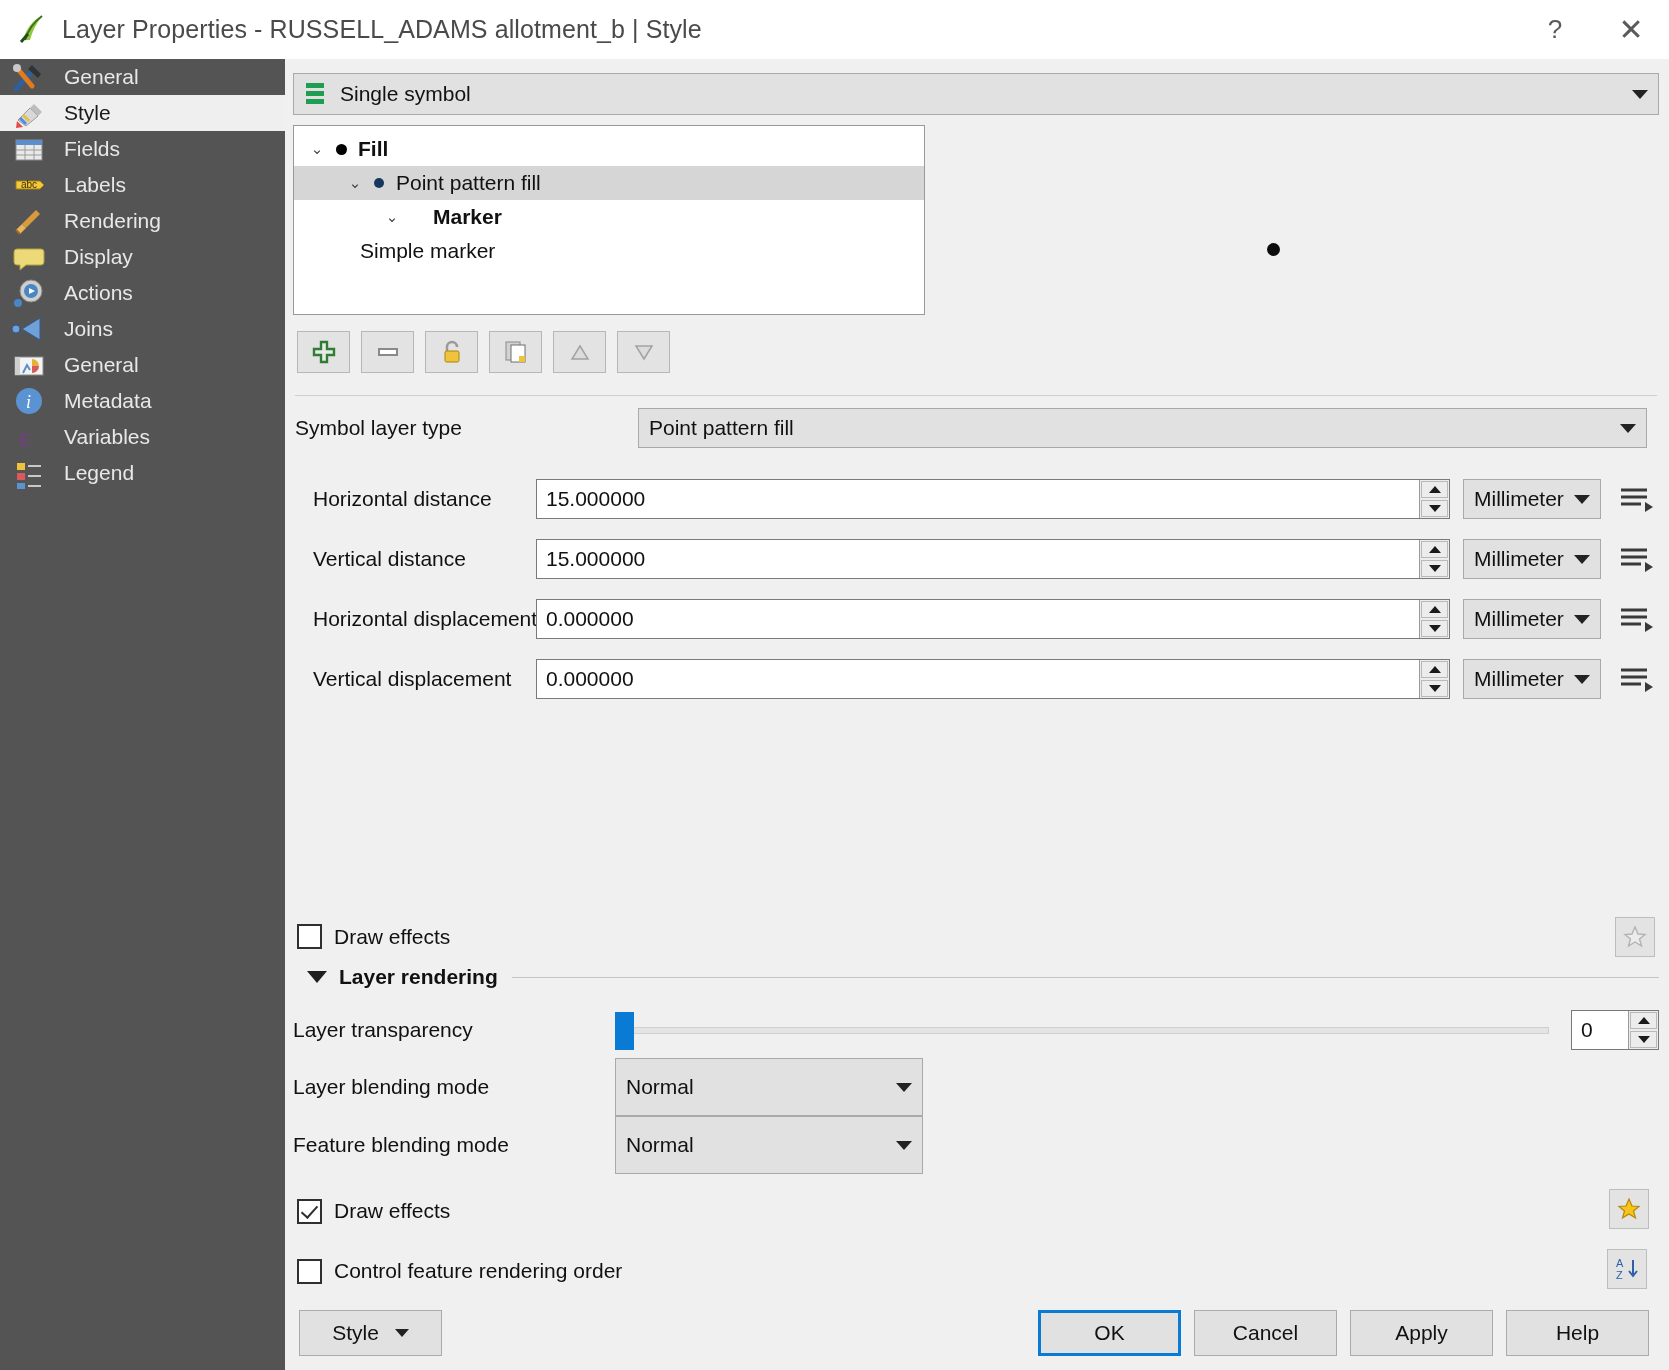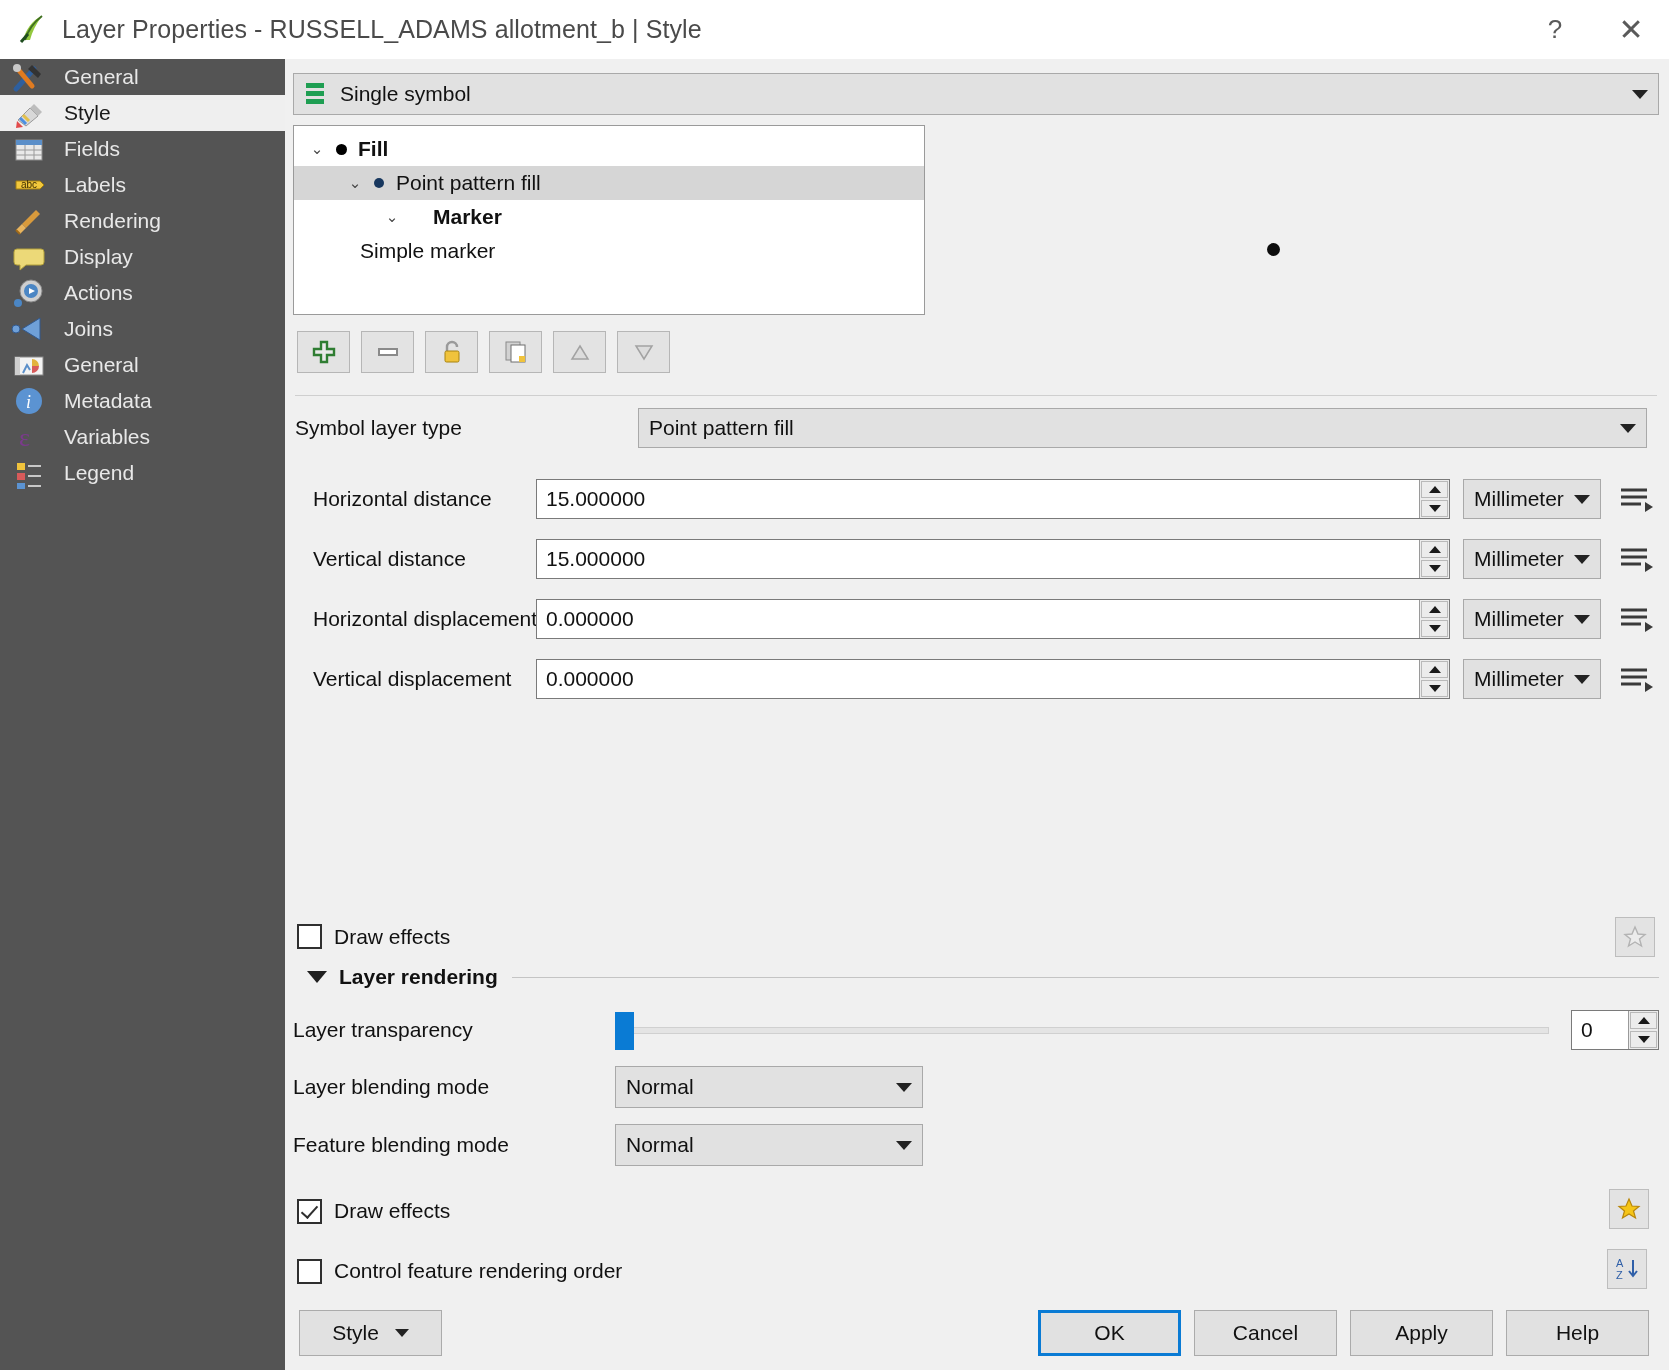--- a/index.html
+++ b/index.html
@@ -208,21 +208,21 @@
   .slider { position: relative; flex: 1; height: 40px; margin-right: 22px; display: flex; align-items: center; }
   .sl-track { width: 100%; height: 7px; background: #e4e4e4; border: 1px solid #d0d0d0; }
   .sl-handle {
     position: absolute; left: 0; top: 2px;
     width: 19px; height: 38px; background: #0a7bd4;
   }
   .trans-spin { width: 88px; flex: none; }
 
   .blend-row { display: flex; align-items: center; height: 48px; margin-top: 10px; }
   .blend-label { font-size: 21px; color: #111; width: 322px; }
-  .blend-combo { width: 308px; height: 42px; }
+  .blend-combo { width: 308px; height: 58px; }
 
   
   .sidebtn {
     position: absolute; width: 40px; height: 40px;
     display: flex; align-items: center; justify-content: center;
     cursor: default;
   }
   .sidebtn.framed { background: #e3e3e3; border: 1px solid #bdbdbd; }
 
   

